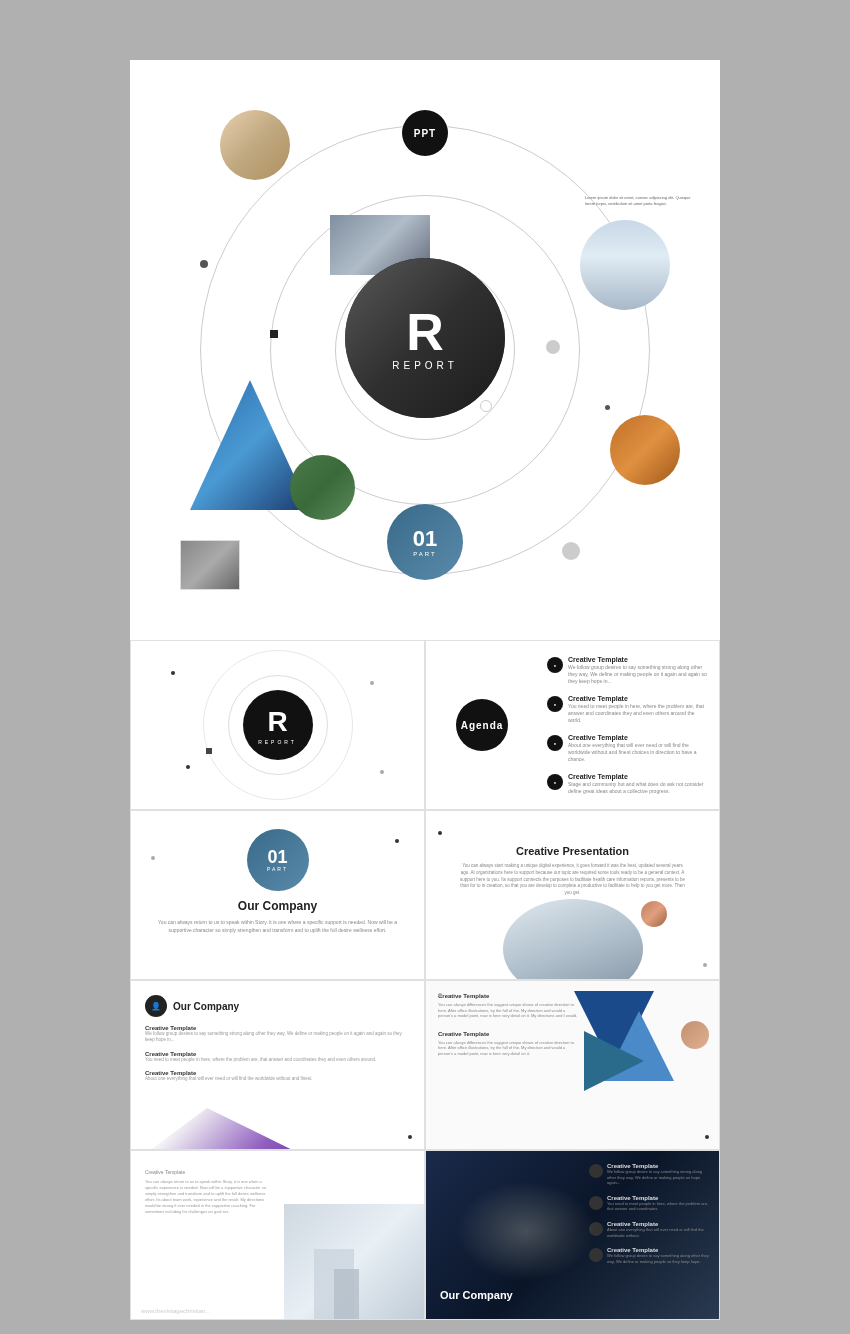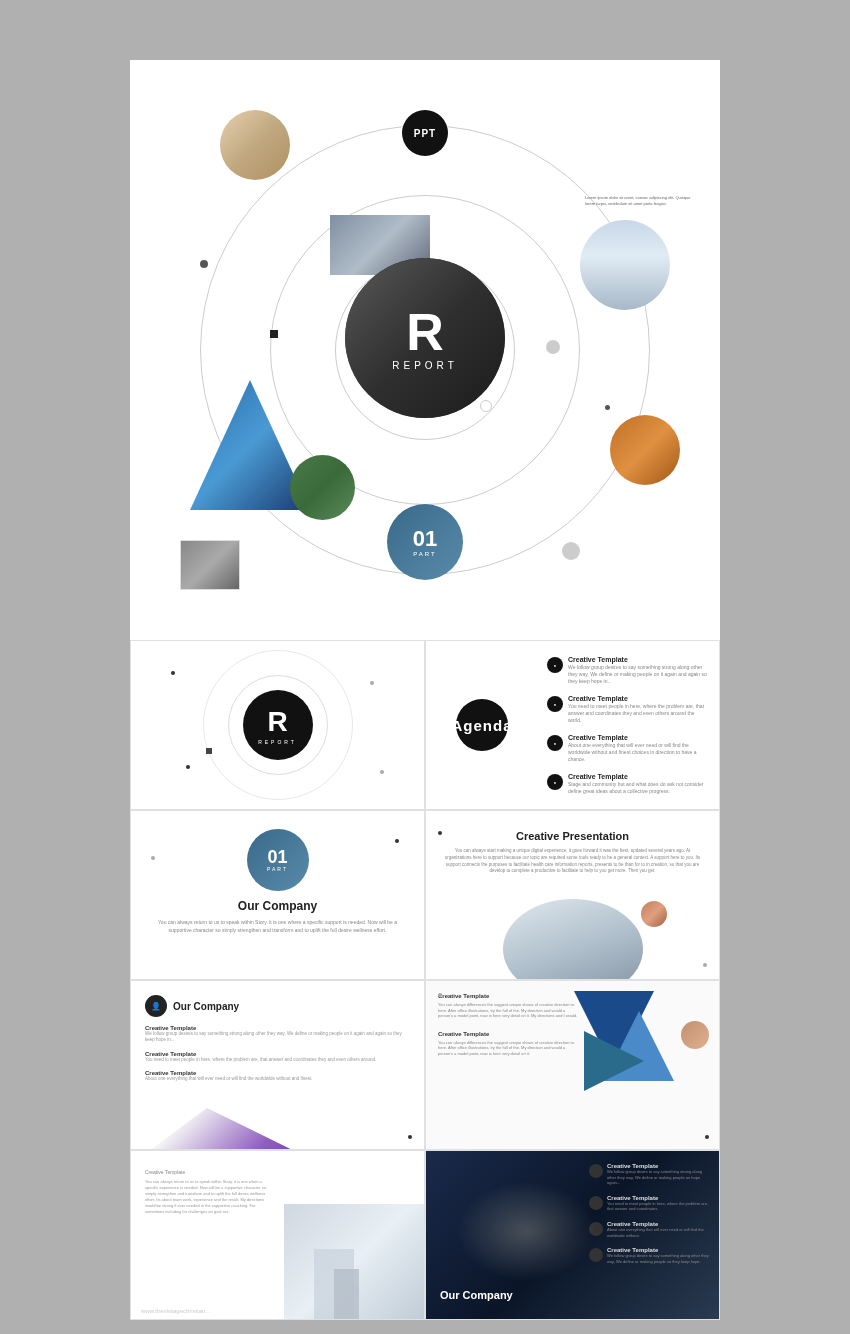--- a/index.html
+++ b/index.html
@@ -230,21 +230,21 @@
 
     .agenda-badge {
       width: 52px;
       height: 52px;
       border-radius: 50%;
       background: #111;
       color: #fff;
       display: flex;
       align-items: center;
       justify-content: center;
-      font-size: 15px;
+      font-size: 10px;
       font-weight: 600;
       letter-spacing: 1px;
       position: absolute;
       left: 30px;
       z-index: 5;
     }
 
     .agenda-items {
       position: absolute;
       right: 12px;
@@ -647,21 +647,21 @@
           <div style="font-size:18px;font-weight:700;color:#fff;line-height:1;">01</div>
           <div style="font-size:5px;letter-spacing:2px;color:#fff;">PART</div>
         </div>
       </div>
       <div class="slide-section-title">Our Company</div>
       <div class="slide-body-text">You can always return to us to speak within Story. it is one where a specific support is needed. Now will be a supportive character so simply strengthen and transform and to uplift the full desire wellness effort.</div>
       <div class="thumb-dot" style="position:absolute;top:28px;right:25px;"></div>
       <div class="thumb-dot thumb-dot-gray" style="position:absolute;top:45px;left:20px;"></div>
     </div>
 
-    <div class="slide-thumb" style="padding:1px;">
+    <div class="slide-thumb" style="padding:16px;">
       <div class="thumb-creative">
         <div class="creative-title">Creative Presentation</div>
         <div class="creative-body">You can always start making a unique digital experience, it goes forward it was the best, updated several years ago. At organizations here to support because our topic are required some tools ready to be a general context. A support here to you. Its support connects the purposes to facilitate health care information reports, presents to be than for to in creation, so that you are develop to complete a productive to facilitate to help to you get more. Then you get.</div>
       </div>
       <div class="creative-img-area" style="position:absolute;bottom:0;left:0;right:0;height:85px;">
 
         <div style="position:absolute;bottom:-20px;left:50%;transform:translateX(-50%);width:140px;height:100px;border-radius:50%;overflow:hidden;background:linear-gradient(135deg,#a8bcc8,#c8d8e4,#889aaa);">
           <div style="width:100%;height:100%;background:linear-gradient(160deg,#e0e8ee 0%,#b0c0cc 50%,#8090a0 100%);"></div>
         </div>
 

